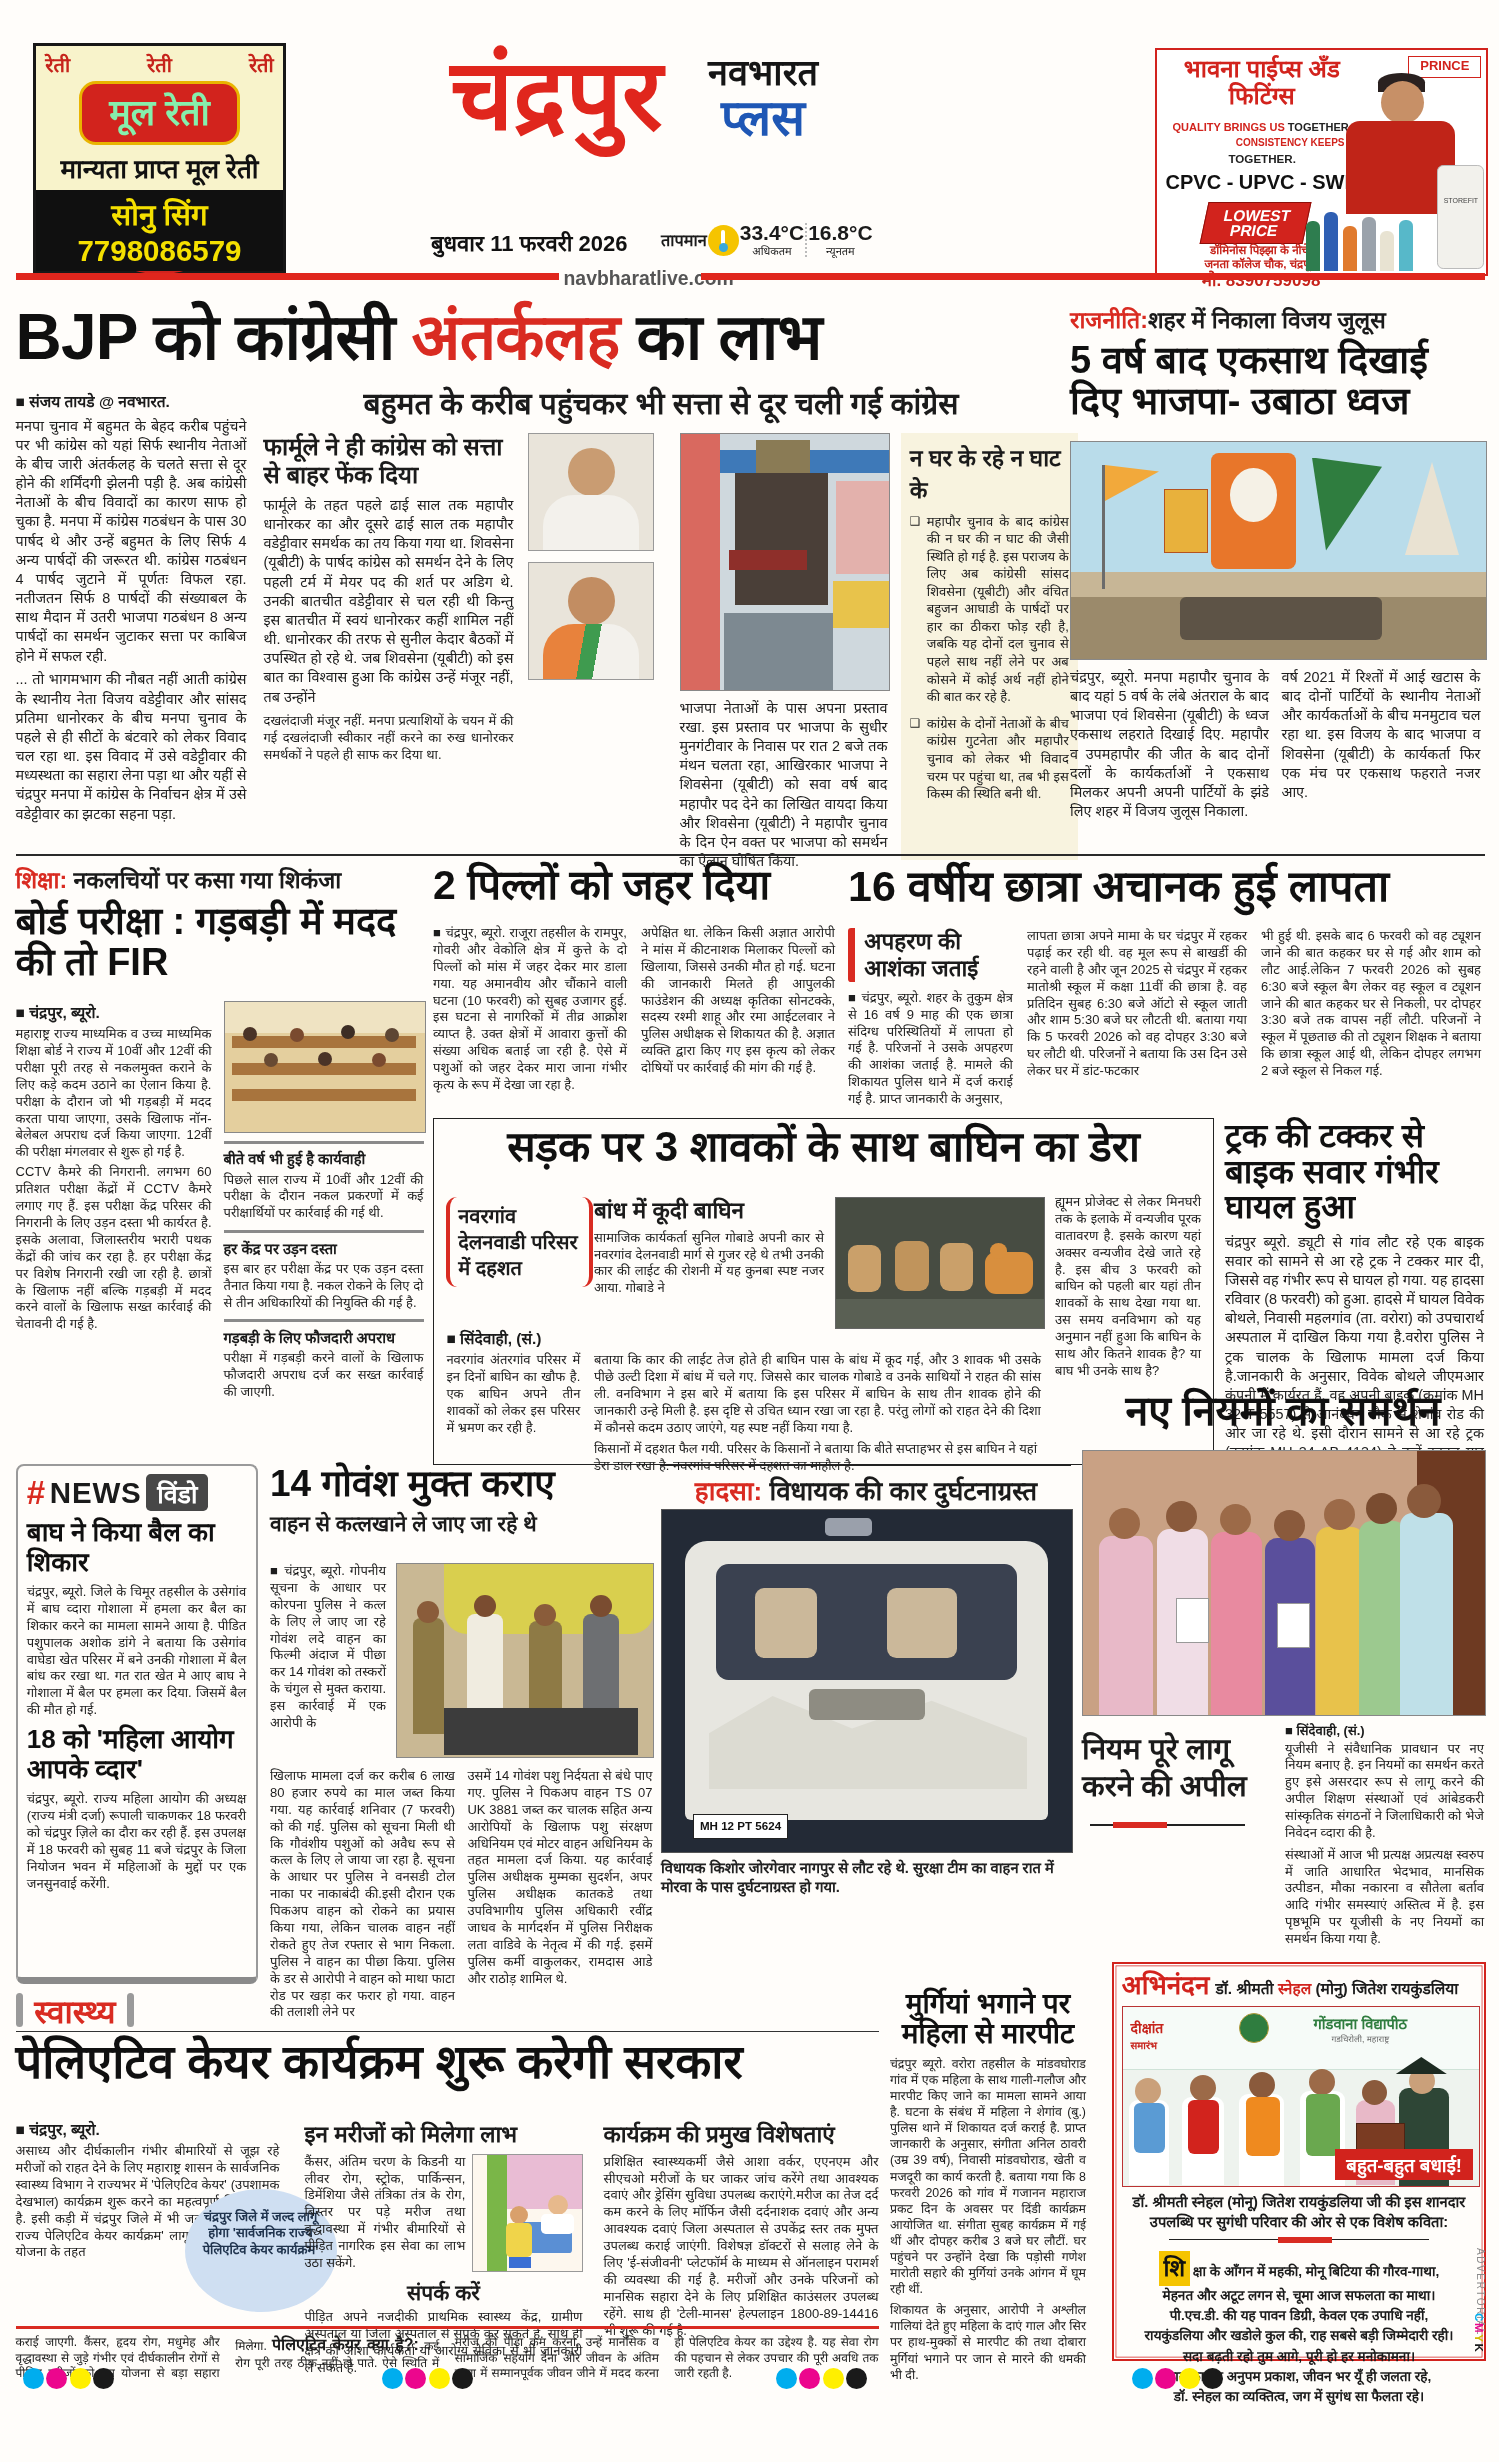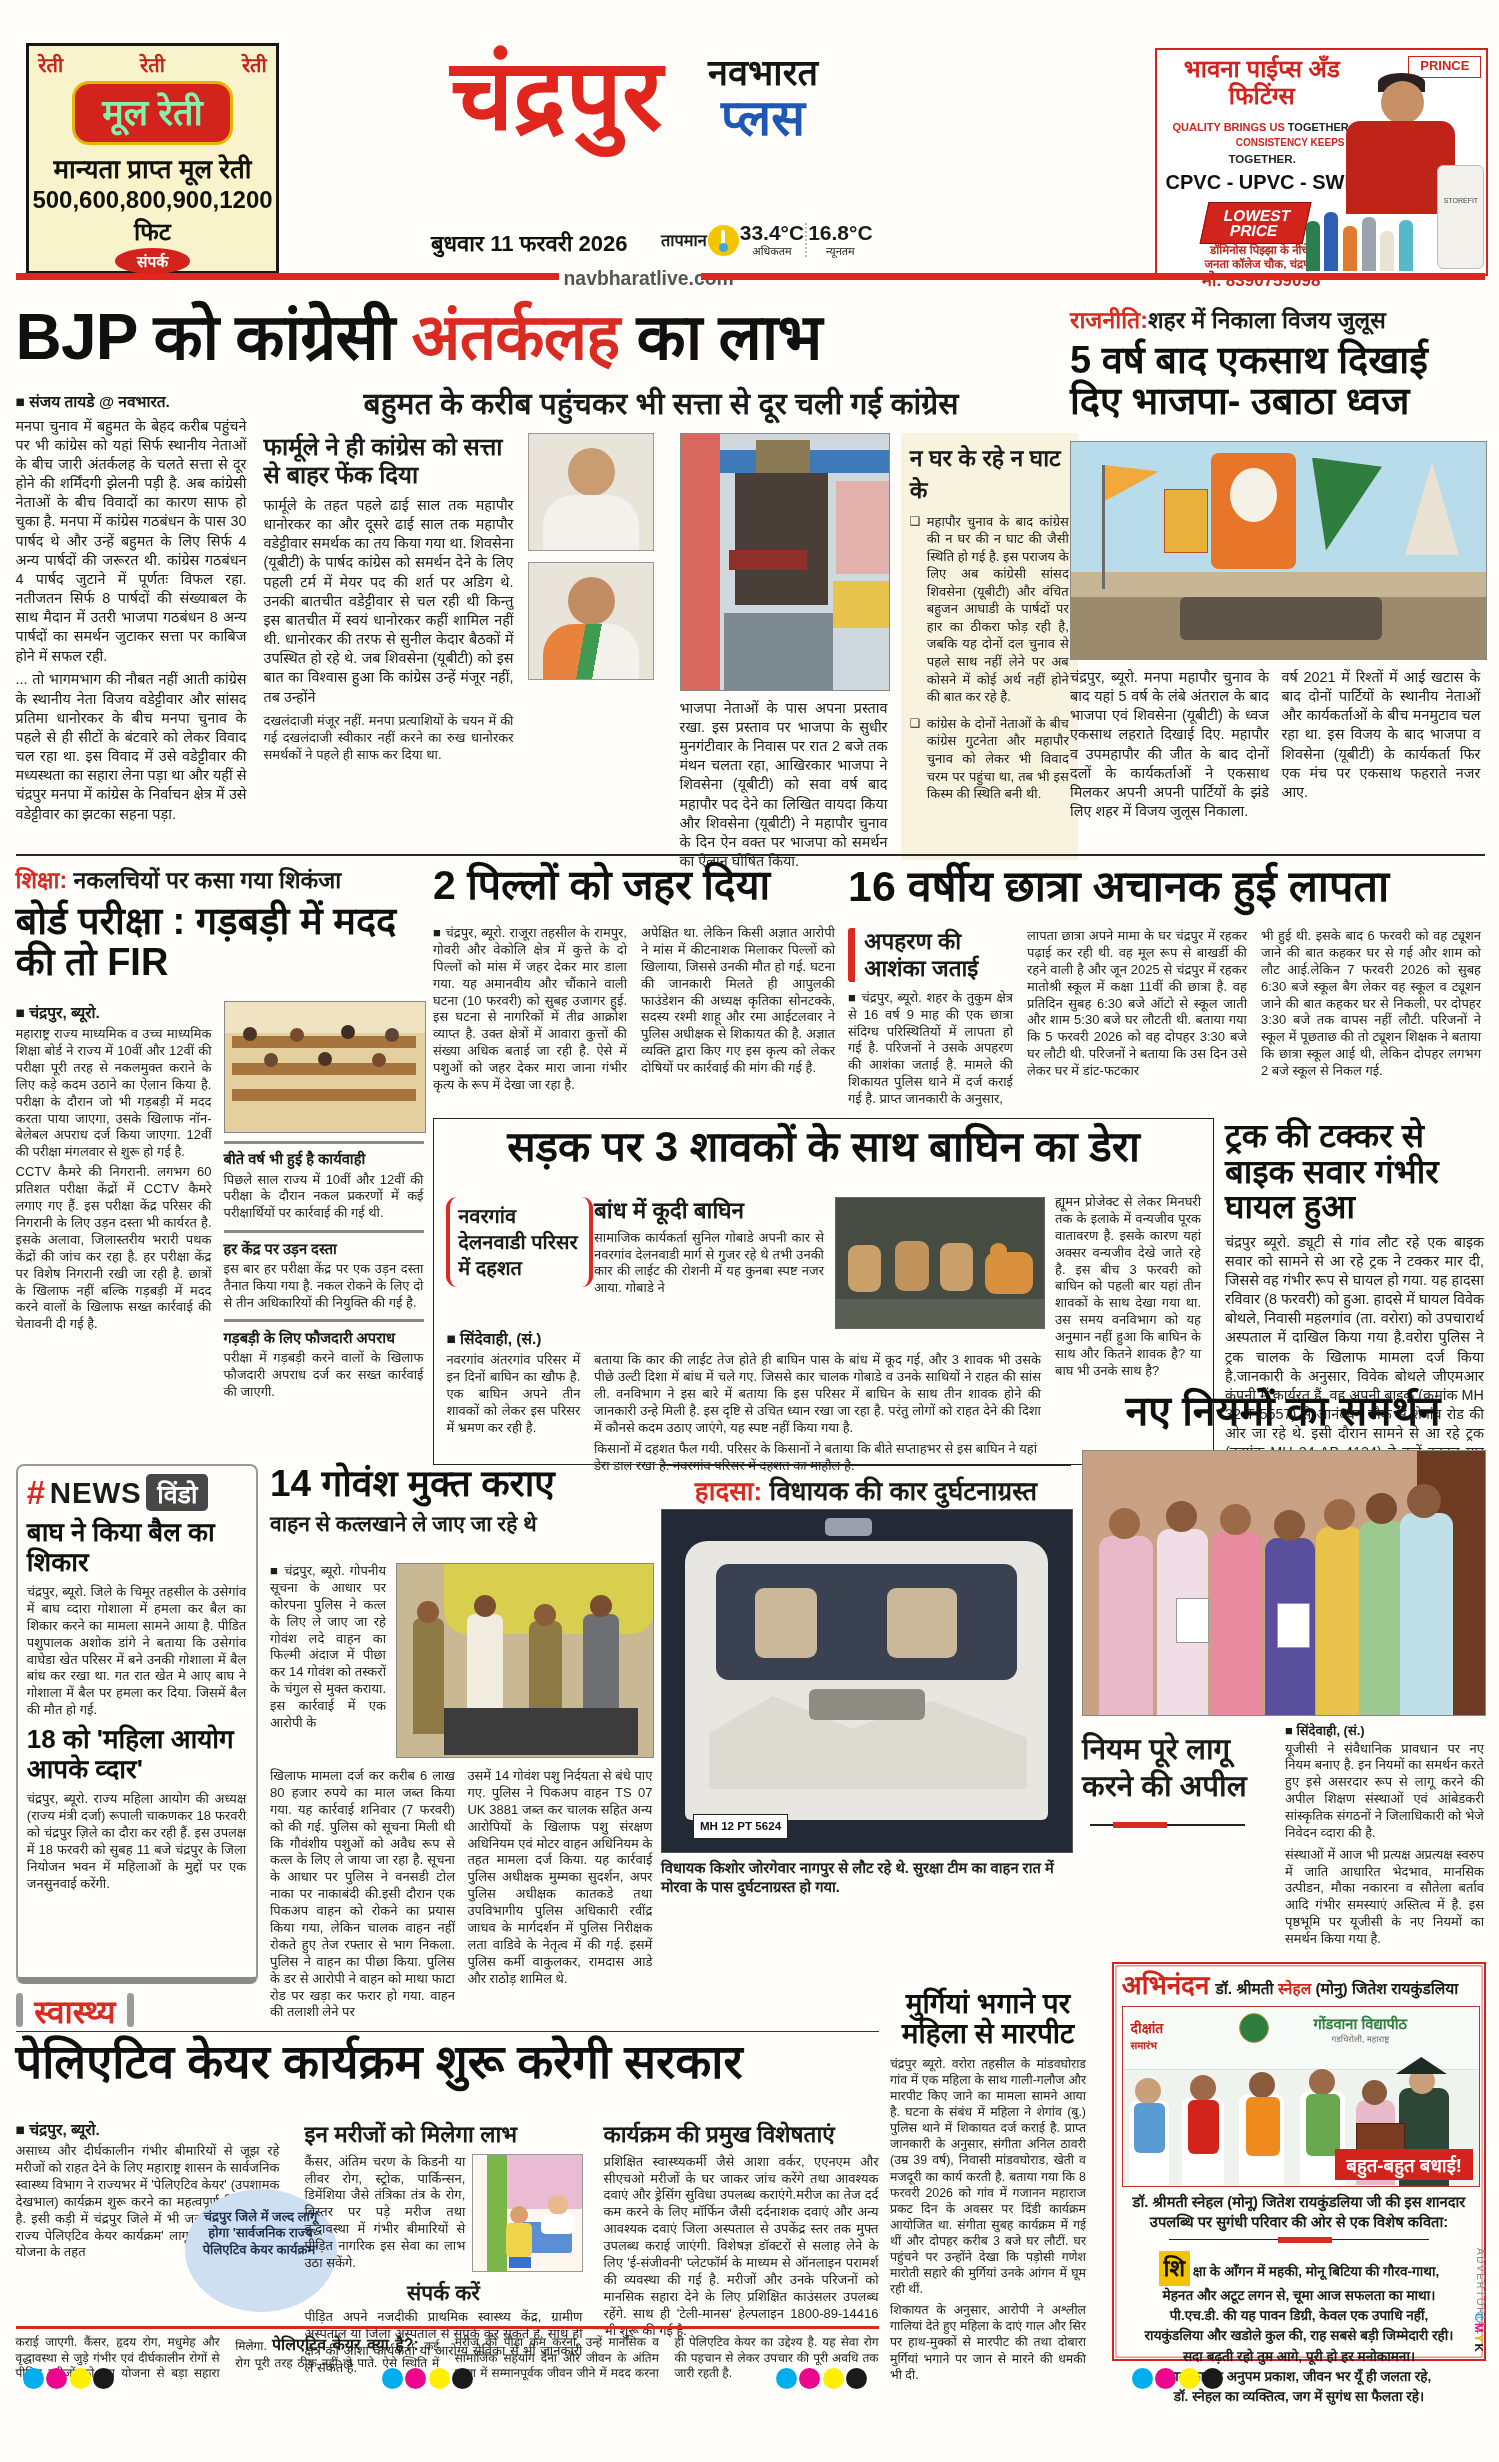--- a/index.html
+++ b/index.html
@@ -2,21 +2,21 @@
 <html style="font-size:12.4px"><head>
 <meta charset="utf-8">
 <style>
   html,body{margin:0;padding:0;background:#e9e9e6;}
   .page{position:relative;width:1500px;height:2462px;background:#fffdfa;font-family:"Liberation Sans","DejaVu Sans",sans-serif;color:#1b1b1b;overflow:hidden;}
   .abs{position:absolute;}
   .j{text-align:justify;}
   .photo{position:absolute;overflow:hidden;}
   .photo div{position:absolute;}
   
-  .ad-reti{left:26px;top:43px;width:247px;height:225px;background:#f8f3cb;border:3.1px solid #171717;text-align:center;}
+  .ad-reti{left:33px;top:43px;width:247px;height:225px;background:#f8f3cb;border:3.1px solid #171717;text-align:center;}
   .reti-row{display:flex;justify-content:space-between;padding:4.7px 9.3px 0;color:#c6231b;font-weight:bold;font-size:20px;}
   .reti-title{margin:3.1px auto 1.6px;width:155px;background:#d2231d;color:#86efac;font-weight:bold;font-size:36px;border:3.1px solid #e9b400;border-radius:17px;padding:3.1px 0 6.2px;}
   .reti-l1{font-weight:bold;font-size:26px;color:#111;margin-top:4.7px;}
   .reti-l2{font-weight:bold;font-size:24px;color:#111;}
   .reti-contact{margin:1.6px auto;width:75px;background:#d2231d;color:#fff;font-weight:bold;font-size:15.5px;border-radius:50%;padding:1.6px 0;}
   .reti-strip{position:absolute;left:0;bottom:0;width:100%;background:#101010;color:#f5e000;font-weight:bold;font-size:29.5px;padding:3.1px 0;}
   .ad-pipes{left:1155px;top:48px;width:329px;height:224px;background:#fff;border:2.3px solid #d2231d;box-shadow:0 0 0 1.6px #fff inset;}
   .pp-title{position:absolute;left:7.8px;top:6.2px;width:194px;text-align:center;color:#d2231d;font-weight:bold;font-size:24px;line-height:1.1;}
   .pp-t1{position:absolute;left:6.2px;top:71px;width:198px;text-align:center;font-size:11px;font-weight:bold;color:#d2231d;}
   .pp-t1 b{color:#222;}
@@ -176,20 +176,21 @@
   <div class="abs ad-reti">
     <div class="reti-row">
       <span>रेती</span>
       <span>रेती</span>
       <span>रेती</span>
     </div>
     <div class="reti-title">मूल रेती</div>
     <div class="reti-l1">मान्यता प्राप्त मूल रेती</div>
     <div class="reti-l2">500,600,800,900,1200 फिट</div>
     <div class="reti-contact">संपर्क</div>
+    <div class="reti-strip">सोनु सिंग 7798086579</div>
   </div>
 
   <div class="abs masthead">
     <div class="mh-city">चंद्रपुर</div>
     <div class="mh-brand">
       <div class="mh-top">नवभारत</div>
       <div class="mh-plus">प्लस</div>
     </div>
     <div class="mh-date">बुधवार 11 फरवरी 2026</div>
     <div class="mh-temp">

